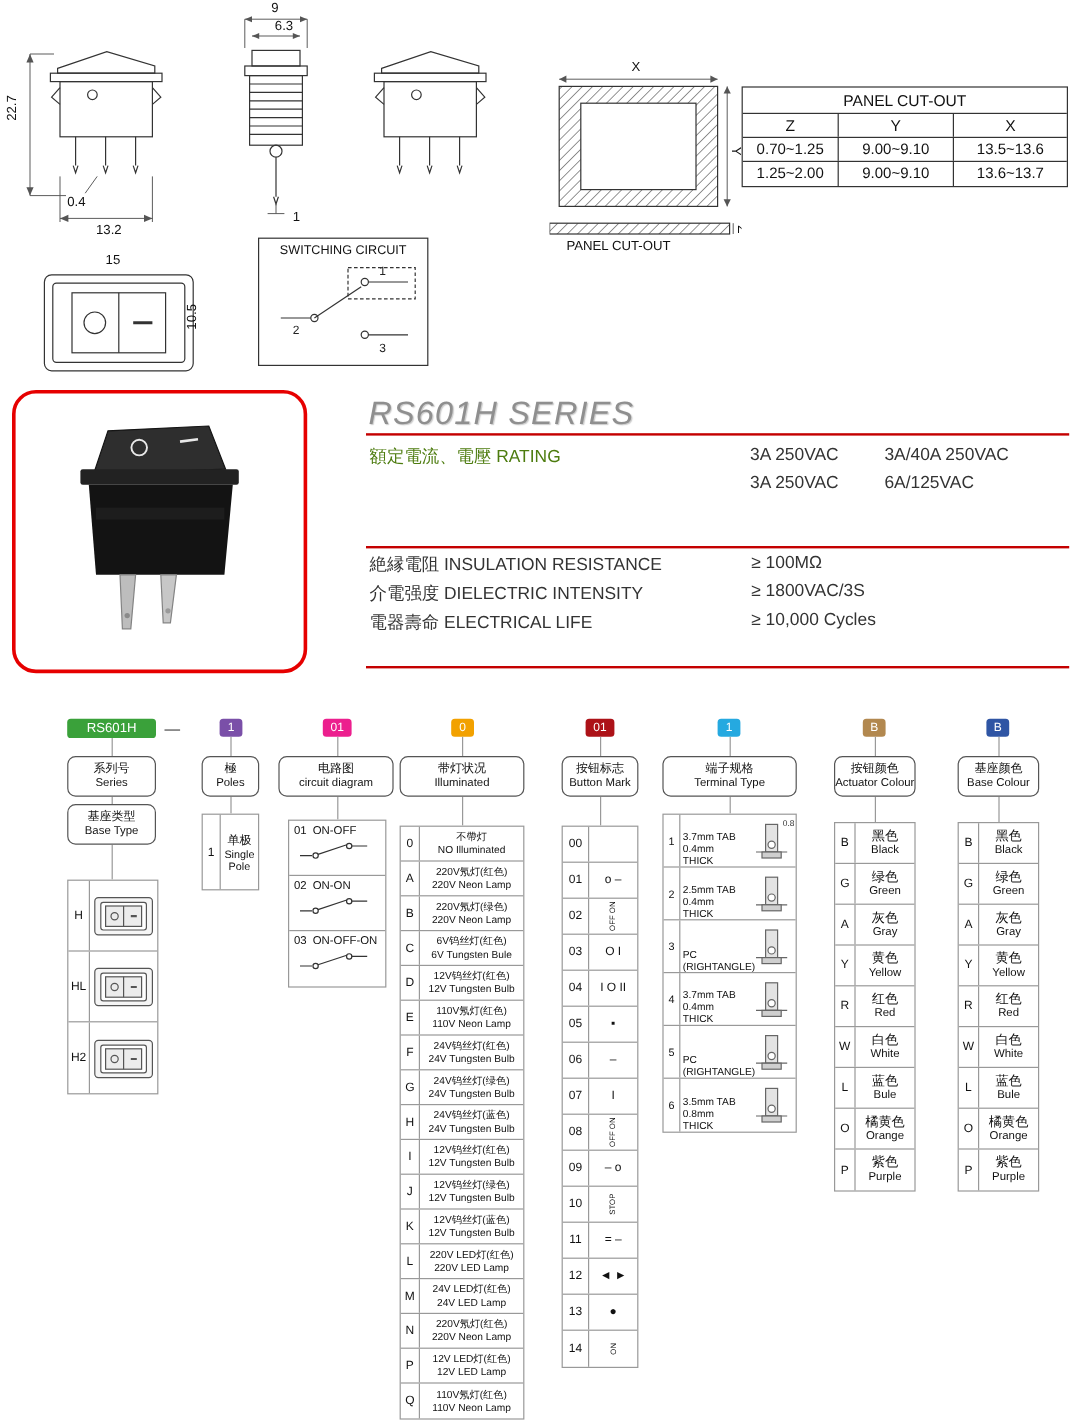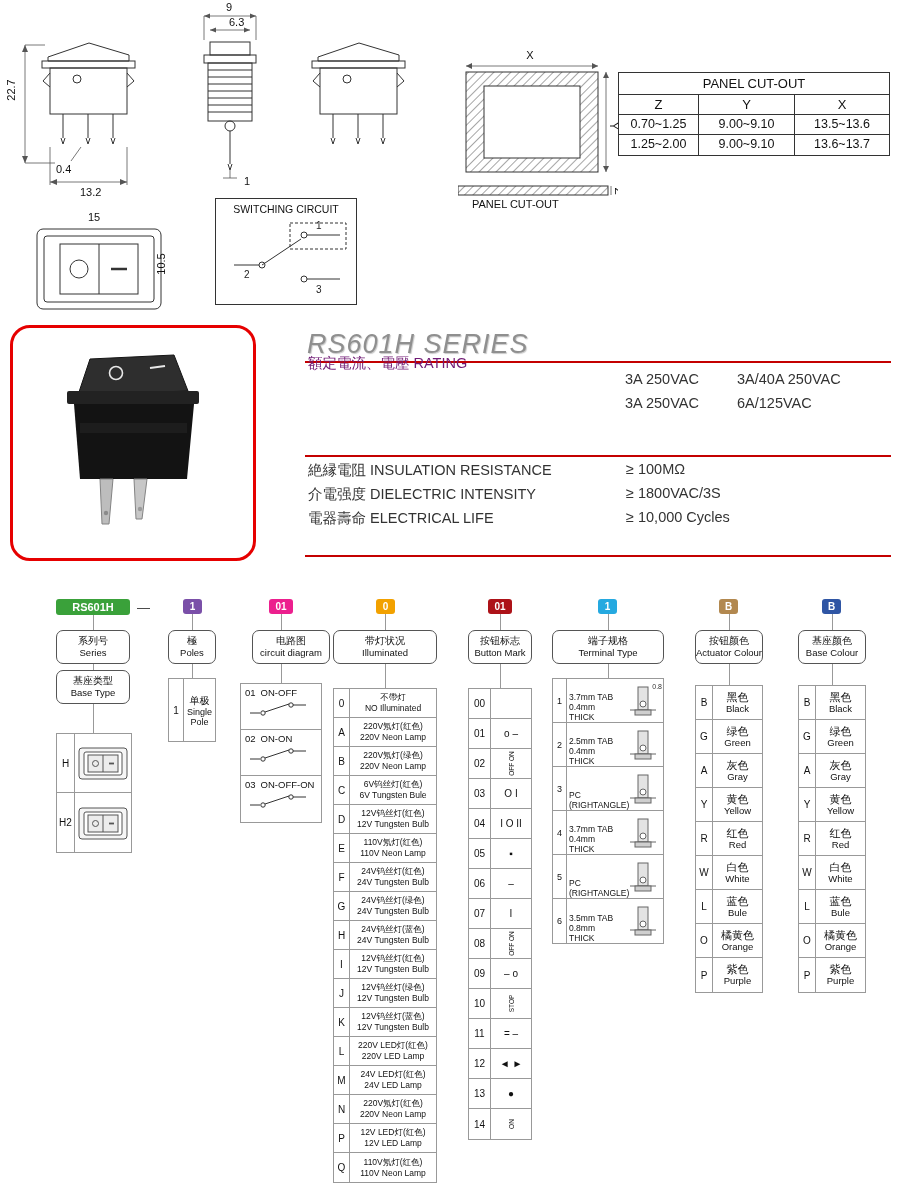--- a/index.html
+++ b/index.html
@@ -27,47 +27,47 @@
 .ct-body .ct-row{border-bottom:1px solid #333}
 .ct-body .ct-row:last-child{border-bottom:none}
 
 
 .photo-box{position:absolute;left:10px;top:325px;width:246px;height:236px;border:3px solid #e60000;border-radius:20px;background:#fff;display:flex;align-items:center;justify-content:center}
 .series-title{position:absolute;left:307px;top:329px;font-size:27px;font-weight:normal;font-style:italic;color:#8f8f8f;letter-spacing:1px;text-shadow:1px 1px 1px #c9c9c9}
 .redline{position:absolute;height:2px;background:#c40000}
 #rl1{left:305px;top:361px;width:586px}
 #rl2{left:305px;top:455px;width:586px}
 #rl3{left:305px;top:555px;width:586px}
-.rating-label{position:absolute;left:308px;top:354px;font-size:14.5px;color:#701a75}
+.rating-label{position:absolute;left:308px;top:371px;font-size:14.5px;color:#4d7c0f}
 .rating-vals{position:absolute;left:625px;top:371px}
 .rating-row{display:flex;height:24px;font-size:14.5px;color:#333}
 .rating-row .a{width:112px}
 .specs{position:absolute;left:308px;top:461px;width:582px}
 .spec-row{display:flex;height:24px;font-size:14.5px;color:#333}
 .spec-label{width:318px}
 
 
-.badge{position:absolute;height:15px;line-height:15px;color:#fff;font-weight:bold;font-size:10px;text-align:center;border-radius:3px}
+.badge{position:absolute;height:15px;line-height:15px;color:#fff;font-weight:normal;font-size:10px;text-align:center;border-radius:3px}
 #bdg-series{left:56px;top:599px;width:74px;height:16px;line-height:16px;font-size:11px;background:#3aa13a}
 #bdg-poles{left:183px;top:599px;width:19px;background:#7a4fa8}
 #bdg-circuit{left:269px;top:599px;width:24px;background:#ec1f8e}
 #bdg-illum{left:376px;top:599px;width:19px;background:#f2a100}
 #bdg-mark{left:488px;top:599px;width:24px;background:#ad1218}
 #bdg-terminal{left:598px;top:599px;width:19px;background:#25a9e0}
 #bdg-act{left:719px;top:599px;width:19px;background:#b2884f}
 #bdg-base{left:822px;top:599px;width:19px;background:#2f55a4}
 .dash{position:absolute;left:137px;top:600px;font-size:13px;color:#333}
 .vl{position:absolute;width:1px;background:#999}
 .obox{position:absolute;top:630px;height:34px;border:1px solid #555;border-radius:7px;background:#fff;display:flex;flex-direction:column;justify-content:center;align-items:center;line-height:12px;text-align:center;color:#111}
 .obox .zh{font-size:10px}
 .obox .en{font-size:9.5px}
 #box-series{left:56px;width:74px}
 #box-series2{left:56px;top:670px;width:74px}
 #box-poles{left:168px;width:48px}
-#box-circuit{left:252px;width:78px}
+#box-circuit{left:232px;width:96px}
 #box-illum{left:333px;width:104px}
 #box-mark{left:468px;width:64px}
 #box-terminal{left:552px;width:112px}
 #box-act{left:695px;width:68px}
 #box-base{left:798px;width:68px}
 
 .otable{position:absolute;border:1px solid #999;background:#fff;color:#111}
 .orow{display:flex;border-bottom:1px solid #999;align-items:stretch}
 .otable .orow:last-child{border-bottom:none}
 .ocode{flex:none;display:flex;align-items:center;justify-content:center;border-right:1px solid #999;font-size:10px}
@@ -409,20 +409,35 @@
               <rect x="8" y="11" width="38" height="23" rx="2" fill="#fff"></rect>
               <rect x="12" y="14" width="30" height="17" fill="#ececec"></rect>
               <line x1="27" y1="14" x2="27" y2="31"></line>
               <circle cx="19.5" cy="22.5" r="3"></circle>
               <line x1="33" y1="22.5" x2="38" y2="22.5" stroke-width="1.8"></line>
             </g>
           </svg>
         </div>
       </div>
 
+      <div class="orow">
+        <div class="ocode">HL</div>
+        <div class="opic">
+          <svg width="54" height="44" viewBox="0 0 54 44">
+            <g fill="none" stroke="#555" stroke-width="1">
+              <rect x="3" y="7" width="48" height="31" rx="3" fill="#f5f5f5"></rect>
+              <rect x="8" y="11" width="38" height="23" rx="2" fill="#fff"></rect>
+              <rect x="12" y="14" width="30" height="17" fill="#ececec"></rect>
+              <line x1="27" y1="14" x2="27" y2="31"></line>
+              <circle cx="19.5" cy="22.5" r="3"></circle>
+              <line x1="33" y1="22.5" x2="38" y2="22.5" stroke-width="1.8"></line>
+            </g>
+          </svg>
+        </div>
+      </div>
 
       <div class="orow">
         <div class="ocode">H2</div>
         <div class="opic">
           <svg width="54" height="44" viewBox="0 0 54 44">
             <g fill="none" stroke="#555" stroke-width="1">
               <rect x="3" y="7" width="48" height="31" rx="3" fill="#f5f5f5"></rect>
               <rect x="8" y="11" width="38" height="23" rx="2" fill="#fff"></rect>
               <rect x="12" y="14" width="30" height="17" fill="#ececec"></rect>
               <line x1="27" y1="14" x2="27" y2="31"></line>

